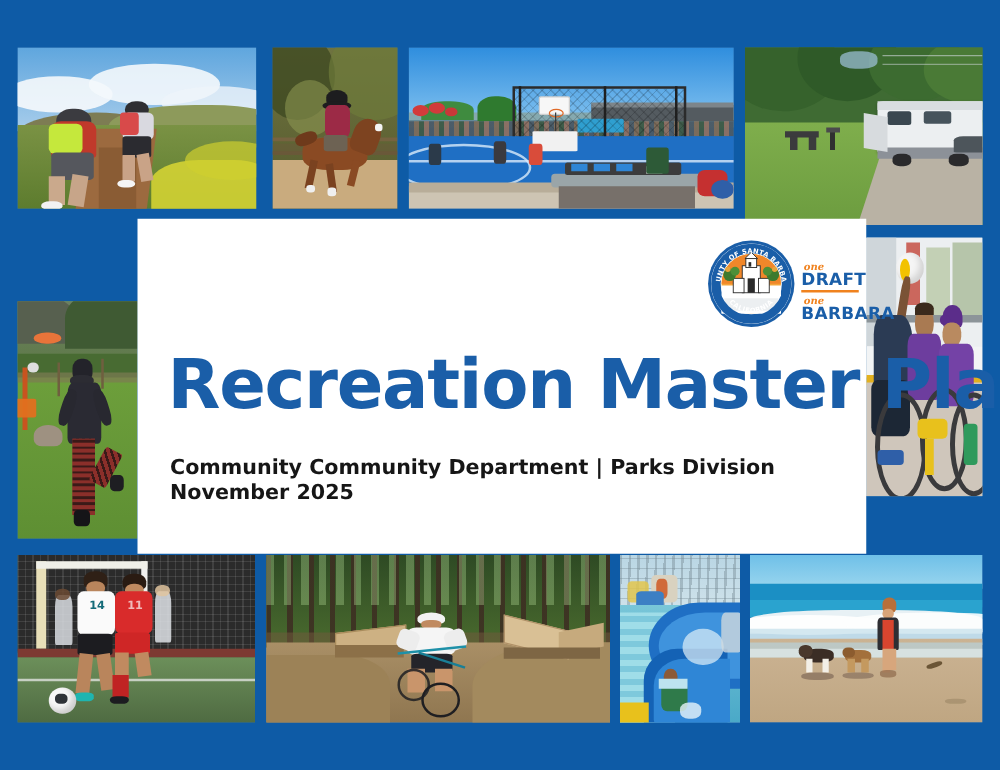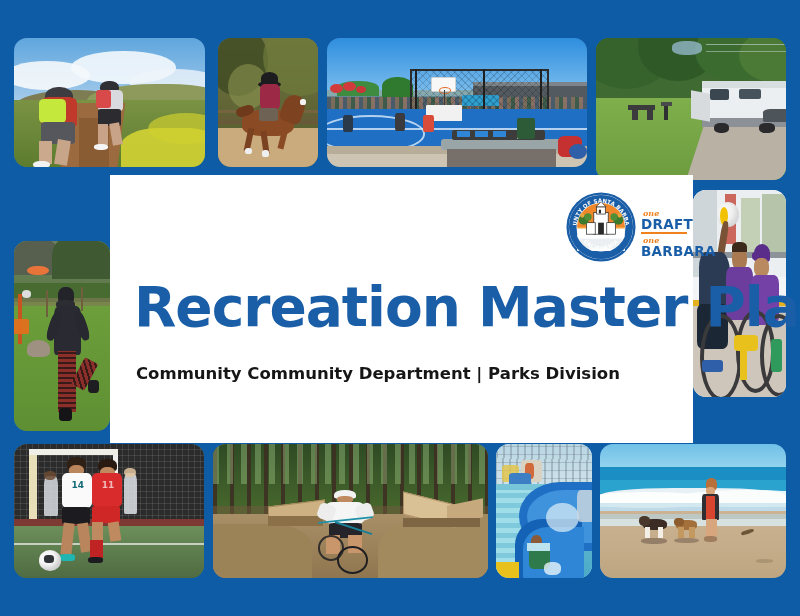--- a/index.html
+++ b/index.html
@@ -8,21 +8,21 @@
     width:800px;height:616px;overflow:hidden;
     background:#0e5ba6;
     font-family:"Liberation Sans", sans-serif;
   }
   #cover{
     position:relative;width:800px;height:616px;
     background:#0e5ba6;overflow:hidden;
   }
 
   
-  .photo{position:absolute;overflow:hidden;background:#2b6fae;border-radius:13px;}
+  .photo{position:absolute;overflow:hidden;background:#2b6fae;}
   .photo .scene{position:absolute;inset:0;}
   .lay{position:absolute;}
 
   
   .sky{left:0;right:0;top:0;}
   .ground{left:0;right:0;bottom:0;}
 
   
   #card{
     position:absolute;left:110px;top:175px;width:583px;height:268px;
@@ -434,20 +434,21 @@
   </div>
 
   <div id="card">
 
 
 
     <div class="title">Recreation Master Plan</div>
 
     <div class="sub1">Community Community Department | Parks Division</div>
 
+    <div class="sub2">November 2025</div>
 
     <div id="logo">
 
       <svg id="seal" viewBox="0 0 100 100">
         <circle cx="50" cy="50" r="48" fill="#1A5EA8"></circle>
         <circle cx="50" cy="50" r="44" fill="none" stroke="#ffffff" stroke-width="1.4"></circle>
         <circle cx="50" cy="50" r="34" fill="#ffffff"></circle>
         <circle cx="50" cy="50" r="33" fill="#f4a43a"></circle>
         <path d="M17 50a33 33 0 0 1 66 0z" fill="#f0872a"></path>
         <path d="M17 52h66v31H17z" fill="#ffffff"></path>

